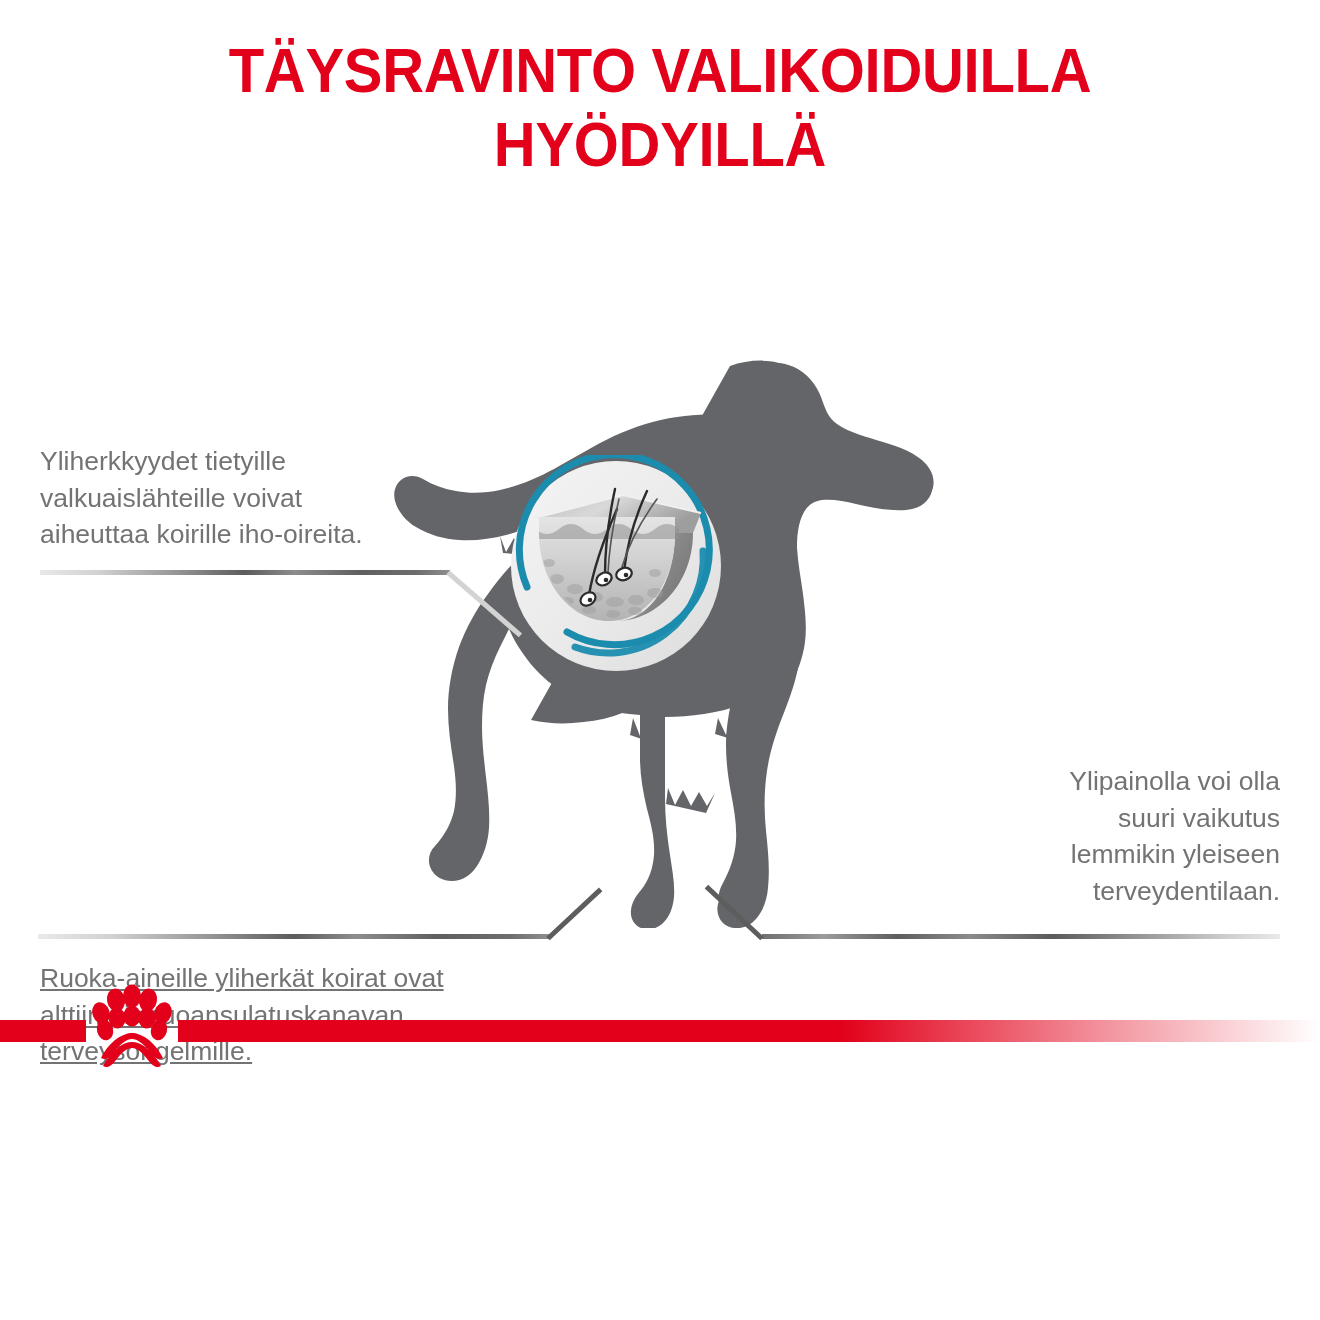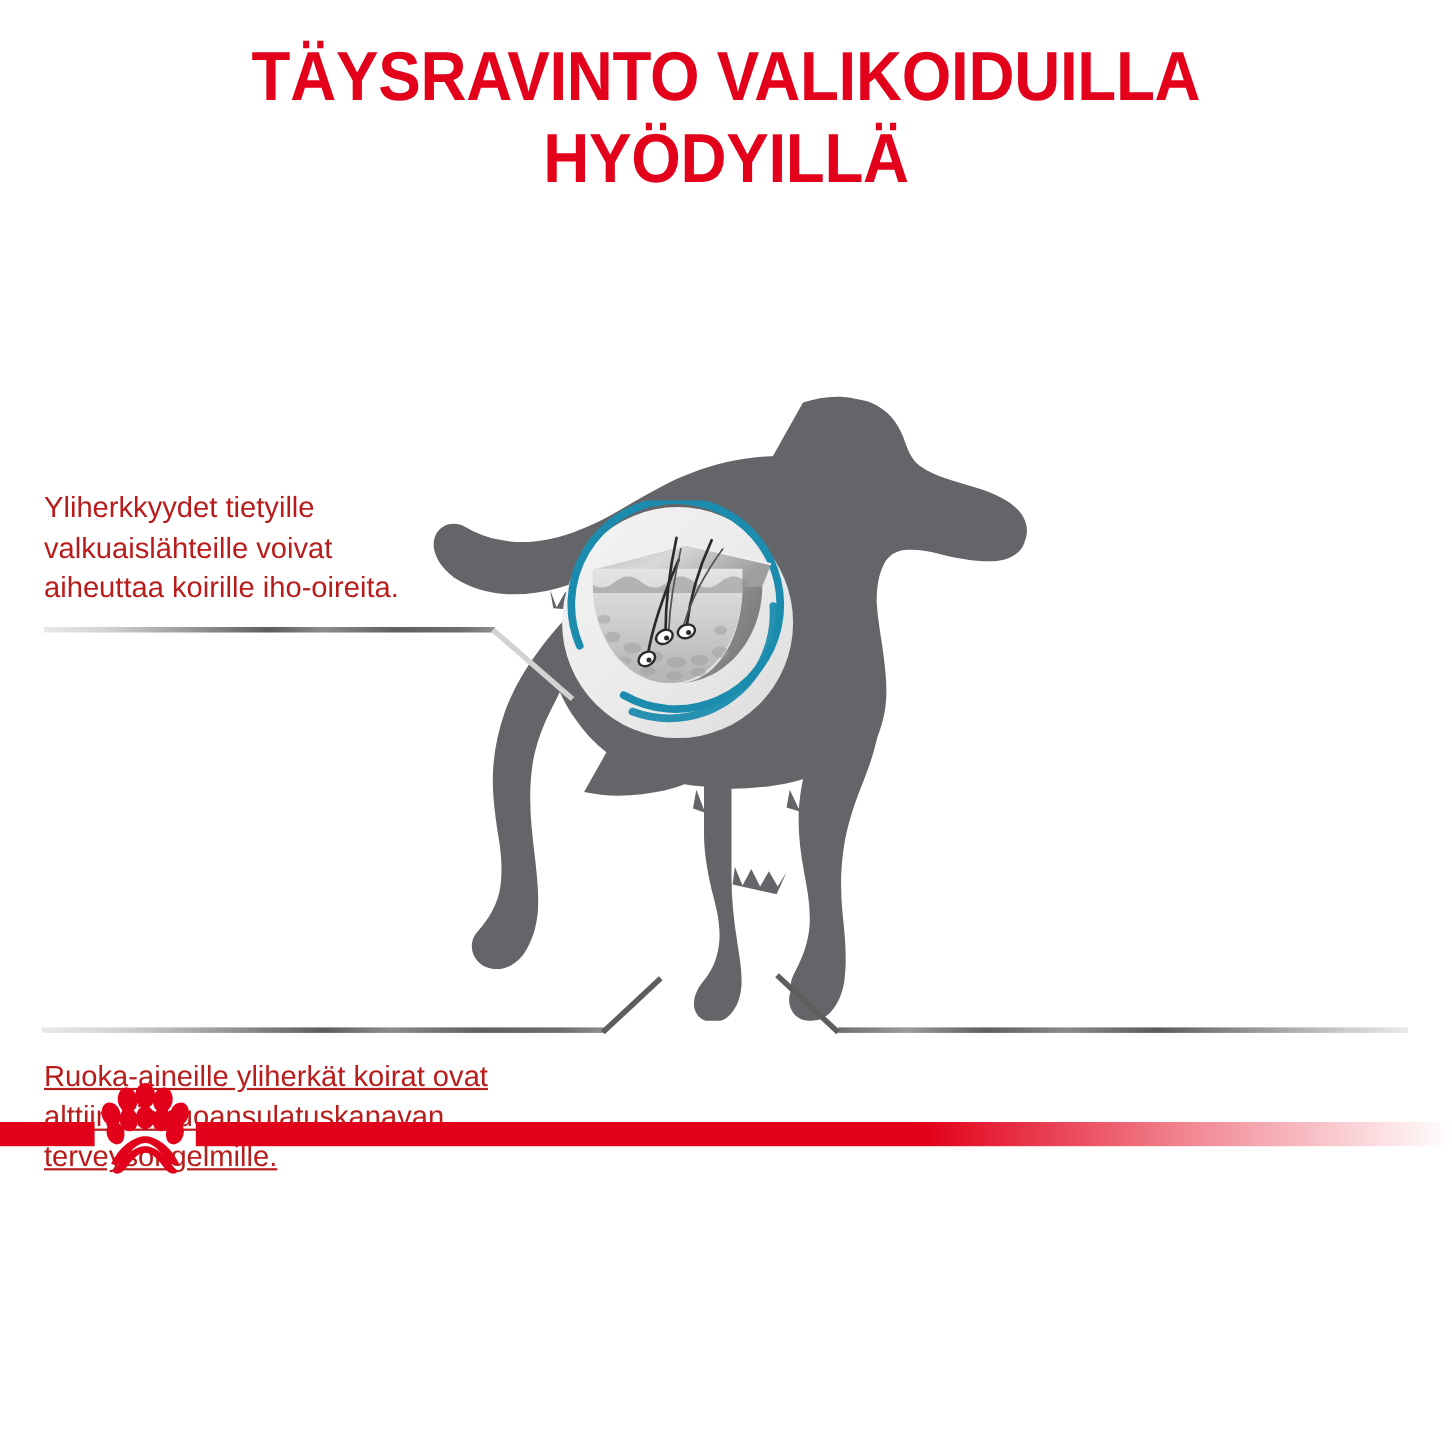--- a/index.html
+++ b/index.html
@@ -33,21 +33,21 @@
     line-height: 1.17;
     letter-spacing: -0.3px;
     transform: scaleX(0.92);
     transform-origin: 50% 0;
     white-space: pre-line;
   }
 
   
   .callout {
     position: absolute;
-    color: #b91c1c;
+    color: #737373;
     font-size: 26.5px;
     line-height: 1.38;
     font-family: "Liberation Sans", sans-serif;
     white-space: pre-line;
   }
   #callout-skin   { left: 40px;  top: 443px;  width: 480px; text-align: left; }
   #callout-weight { right: 40px; top: 763px;  width: 330px; text-align: right; }
   #callout-digest { left: 40px;  top: 960px;  width: 600px; text-align: left; text-decoration: underline; }
 
   .conn-h {
@@ -331,20 +331,24 @@
     </svg>
   </div>
 
   <div class="callout" id="callout-skin">Yliherkkyydet tietyille
 valkuaislähteille voivat
 aiheuttaa koirille iho-oireita.</div>
 
   <div class="conn-h grad-ltr" style="left:40px; top:570px; width:410px;"></div>
   <div class="conn-diag" style="left:448px; top:570px; width:96px; background:#d3d3d3; transform:rotate(41deg);"></div>
 
+  <div class="callout" id="callout-weight">Ylipainolla voi olla
+suuri vaikutus
+lemmikin yleiseen
+terveydentilaan.</div>
 
   <div class="conn-h grad-rtl" style="left:762px; top:934px; width:518px;"></div>
   <div class="conn-diag" style="left:762px; top:936px; width:76px; background:#5d5d5d; transform:rotate(-137deg);"></div>
 
   <div class="callout" id="callout-digest">Ruoka-aineille yliherkät koirat ovat
 alttiimpia ruoansulatuskanavan
 terveysongelmille.</div>
 
   <div class="conn-h grad-ltr" style="left:38px; top:934px; width:512px;"></div>
   <div class="conn-diag" style="left:548px; top:936px; width:72px; background:#5d5d5d; transform:rotate(-43deg);"></div>

